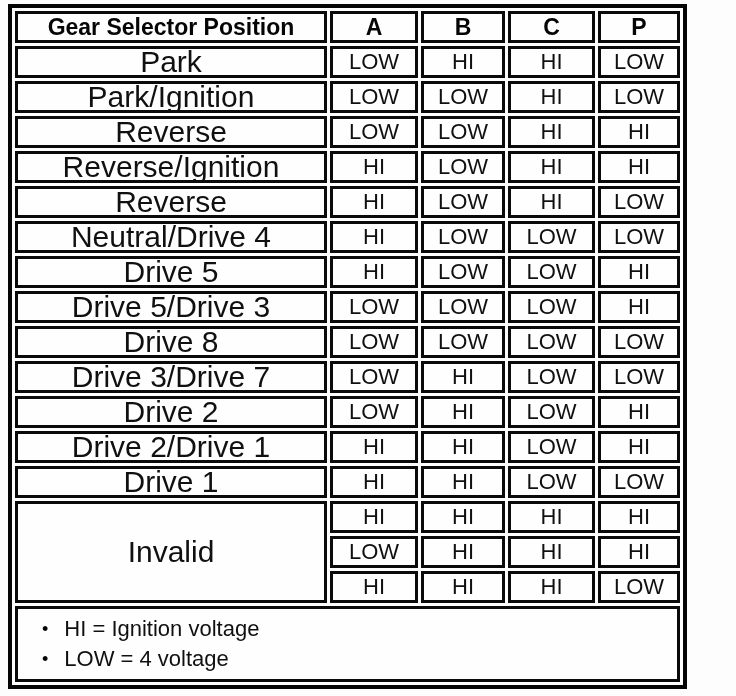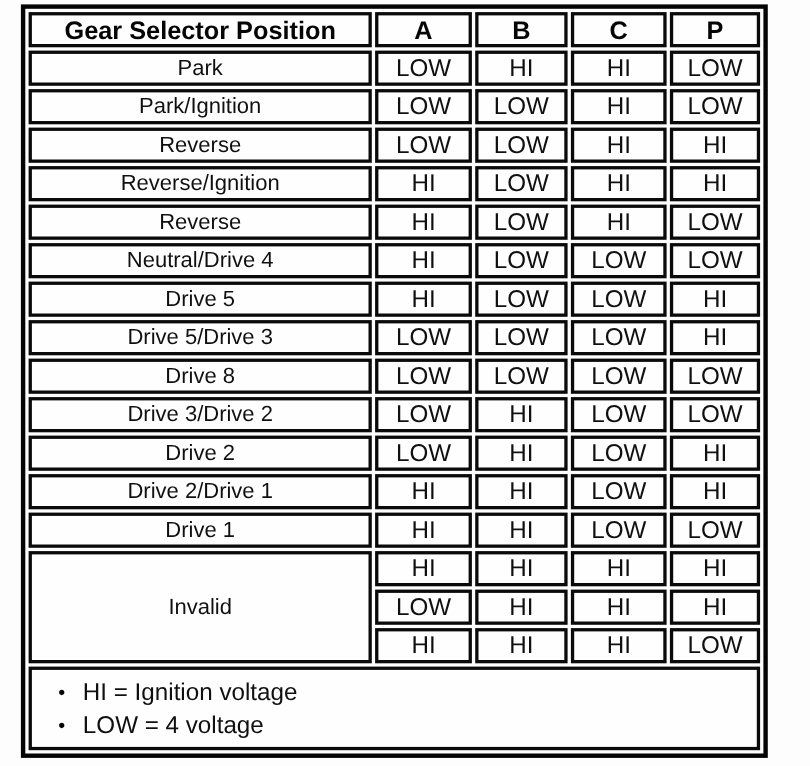--- a/index.html
+++ b/index.html
@@ -20,42 +20,41 @@
   table.gear-table {
     position: absolute;
     left: 8px;
     top: 4px;
     width: 632px;
     table-layout: fixed;
     border-collapse: separate;
     border-spacing: 3px;
     border: 4px solid #050505;
     background: #fdfdfd;
-    margin-left: 11px;
   }
   th, td {
     border: 3px solid #0a0a0a;
     background: #fefefe;
     text-align: center;
     vertical-align: middle;
     padding: 0;
     height: 26px;
     font-size: 22px;
     line-height: 26px;
     color: #101010;
     overflow: hidden;
     white-space: nowrap;
   }
   th {
     font-weight: bold;
     font-size: 23px;
     color: #050505;
   }
   td.poslabel {
-    font-size: 20px;
+    font-size: 30px;
   }
   td.invalid-label {
     vertical-align: middle;
   }
   td.notes {
     text-align: left;
     height: 62px;
     padding: 4px 0 4px 24px;
     line-height: 30px;
     white-space: normal;
@@ -151,21 +150,21 @@
           <td>HI</td>
         </tr>
         <tr>
           <td class="poslabel">Drive 8</td>
           <td>LOW</td>
           <td>LOW</td>
           <td>LOW</td>
           <td>LOW</td>
         </tr>
         <tr>
-          <td class="poslabel">Drive 3/Drive 2</td>
+          <td class="poslabel">Drive 3/Drive 7</td>
           <td>LOW</td>
           <td>HI</td>
           <td>LOW</td>
           <td>LOW</td>
         </tr>
         <tr>
           <td class="poslabel">Drive 2</td>
           <td>LOW</td>
           <td>HI</td>
           <td>LOW</td>

